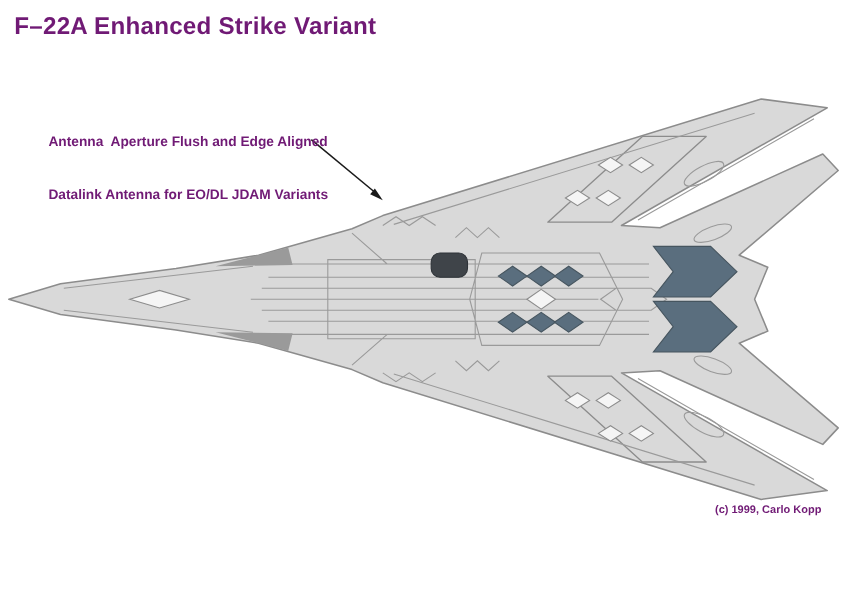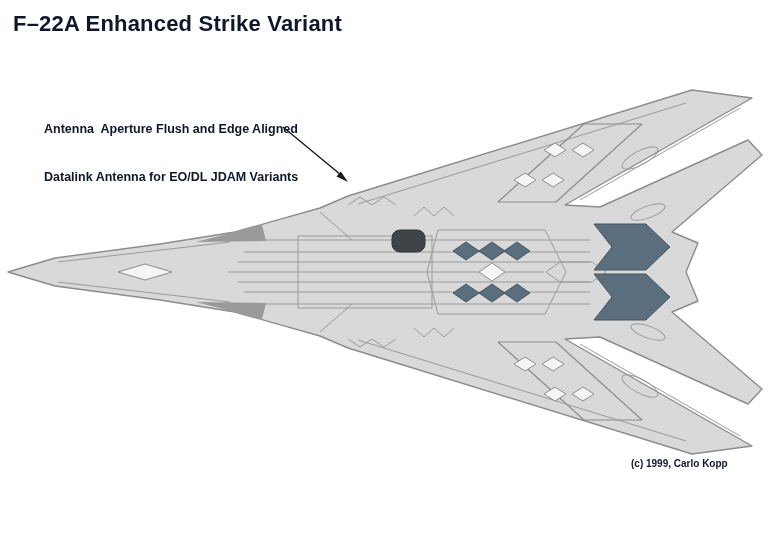--- a/index.html
+++ b/index.html
@@ -1,29 +1,29 @@
 <!DOCTYPE html>
 <html><head>
 <meta charset="utf-8">
 <style>
   html,body { margin:0; padding:0; background:#ffffff; }
   .canvas {
     position:relative; width:768px; height:484px; background:#ffffff;
-    overflow:hidden; font-family:"Liberation Sans", sans-serif; color:#0f172a;
+    overflow:hidden; font-family:"Liberation Sans", sans-serif; color:#701a75;
   }
   .title {
     position:absolute; left:13px; top:11px;
     font-size:22px; font-weight:bold; letter-spacing:0.2px;
   }
   .annotation {
     position:absolute; left:44px; top:88px;
     font-size:12.5px; font-weight:bold; line-height:1.3; white-space:pre;
   }
   .copyright {
-    position:absolute; left:631px; top:458px;
+    position:absolute; left:650px; top:458px;
     font-size:10px; font-weight:bold;
   }
   svg.diagram { position:absolute; left:0; top:0; }
   .outline { stroke:#8c8c8c; stroke-width:1.4; stroke-linejoin:round; }
   .tail    { stroke:#8c8c8c; stroke-width:1.2; stroke-linejoin:round; }
   .panel   { stroke:#9a9a9a; stroke-width:1; fill:none; }
   .wd      { stroke:#8c8c8c; stroke-width:1; }
   .dark-g  { stroke:#46555f; stroke-width:1; }
   .shade-g { stroke:none; }
   .blob    { stroke:#2e3338; stroke-width:1; }

